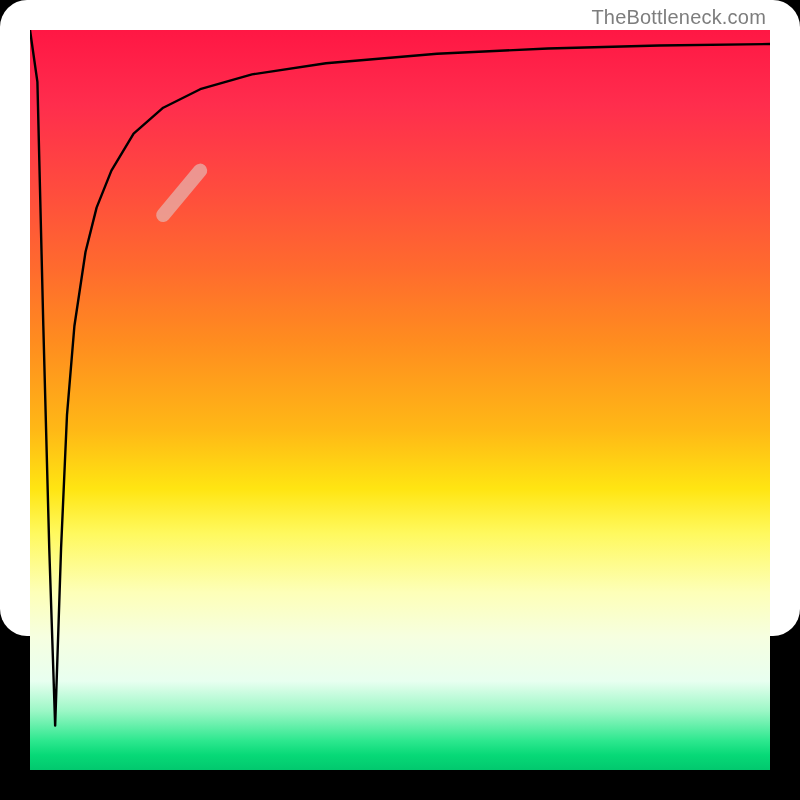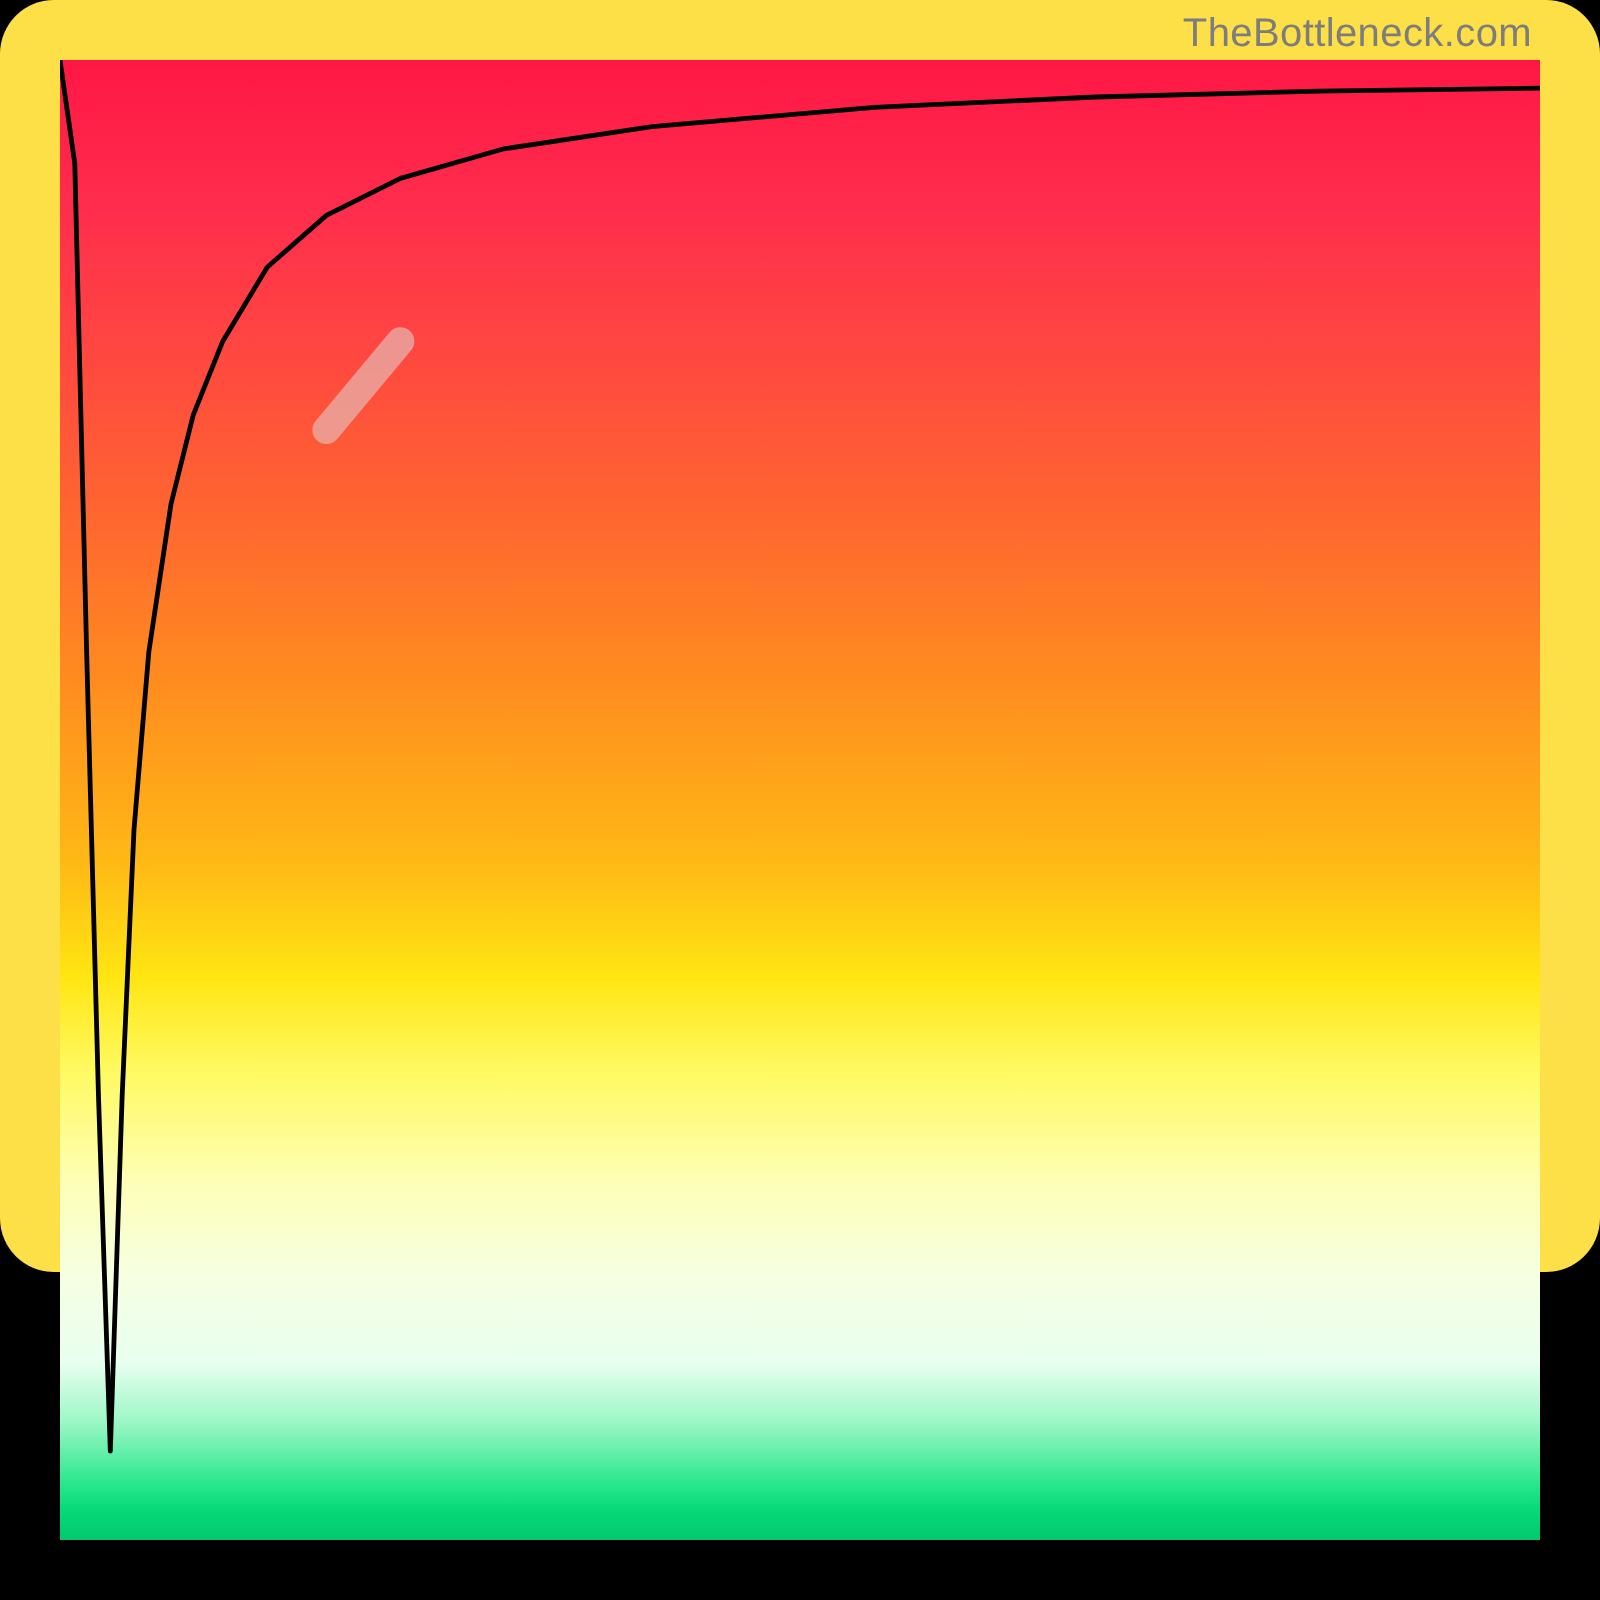--- a/index.html
+++ b/index.html
@@ -8,21 +8,21 @@
     width: 800px;
     height: 800px;
     background: #000;
     font-family: Arial, Helvetica, sans-serif;
     overflow: hidden;
   }
   .frame {
     position: relative;
     width: 800px;
     height: 636px;
-    background: #fde047;
+    background: #ffffff;
     border-radius: 27px;
   }
   .plot-area {
     position: absolute;
     left: 30px;
     top: 30px;
     width: 740px;
     height: 740px;
     
     background: linear-gradient(

